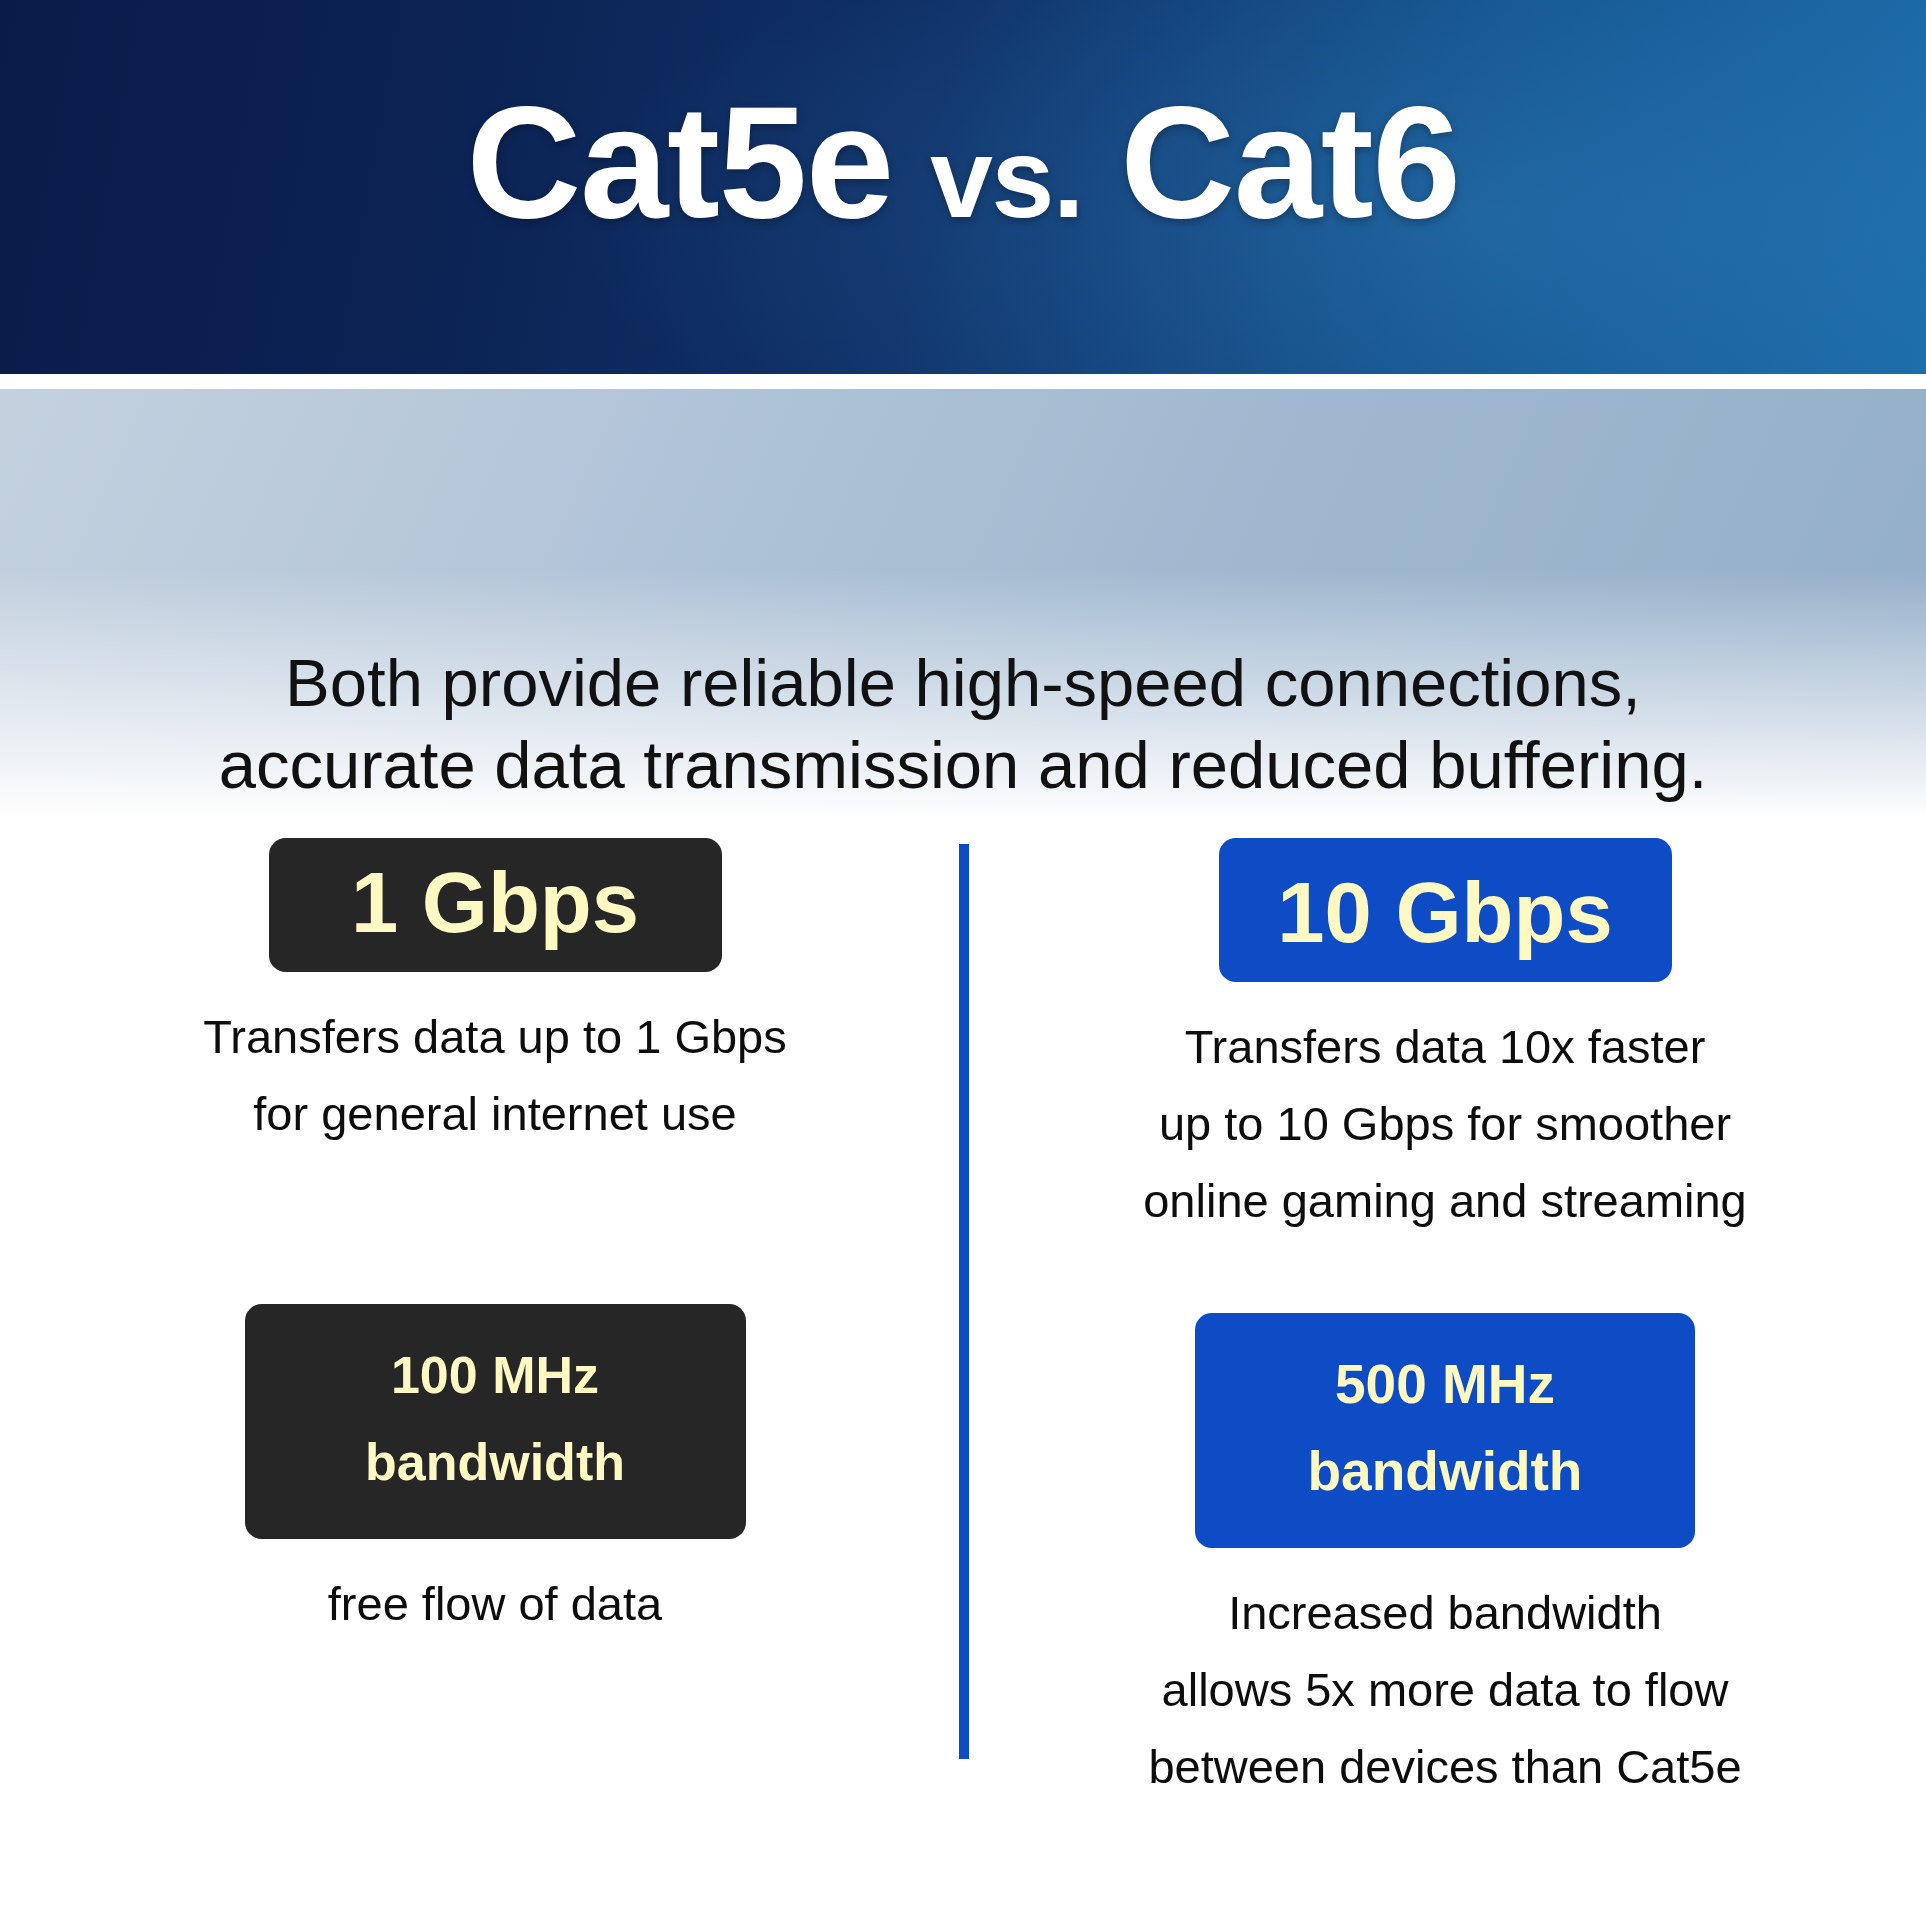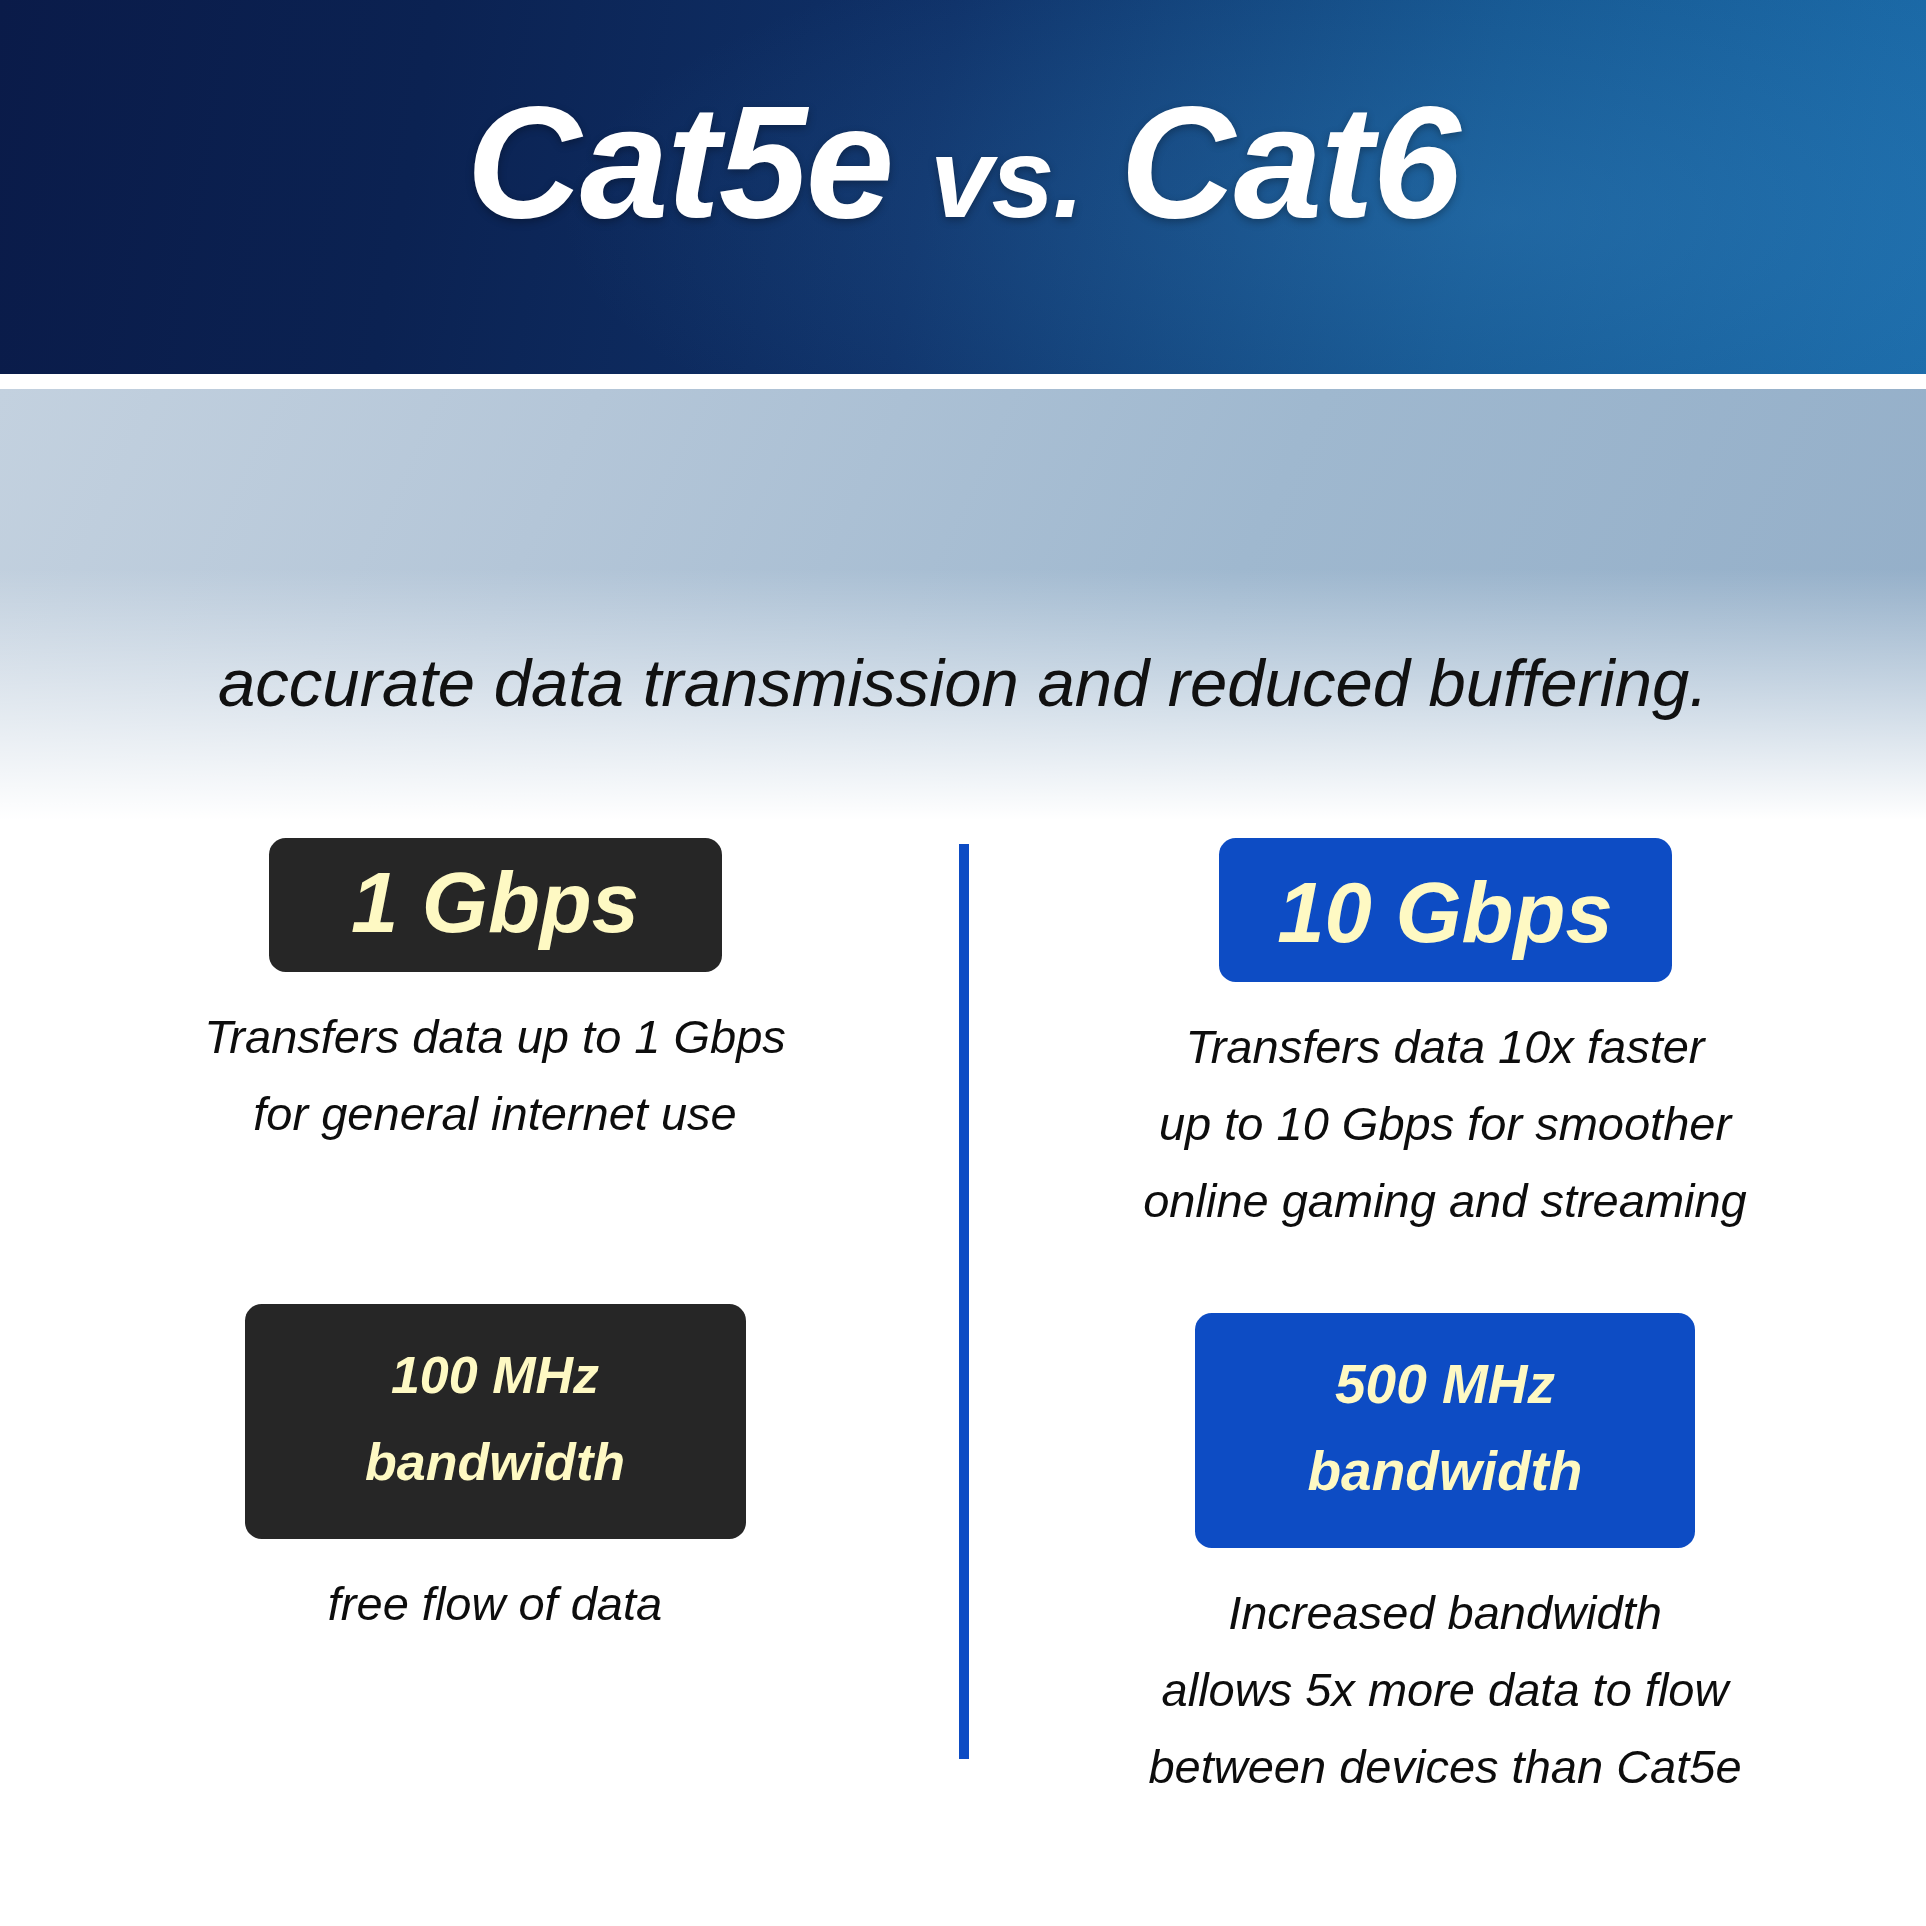--- a/index.html
+++ b/index.html
@@ -1,17 +1,17 @@
 <!DOCTYPE html>
 <html style="font-size:10.3px"><head>
 <meta charset="utf-8">
 <style>
   html,body{margin:0;padding:0;background:#fff;}
   body{width:1926px;height:1926px;font-family:"Liberation Sans Narrow","Liberation Sans",sans-serif;overflow:hidden;}
-  #page{position:relative;width:1926px;height:1926px;background:#ffffff;overflow:hidden;font-style:italic;}
+  #page{position:relative;width:1926px;height:1926px;background:#ffffff;overflow:hidden;}
 
   
   #header{position:absolute;left:0;top:0;width:1926px;height:374px;
     background:linear-gradient(100deg,#0a1b49 0%,#0b2252 22%,#0f3168 48%,#14558f 76%,#1a6aa8 100%);}
   #header-sheen{position:absolute;left:0;top:0;width:1926px;height:374px;
     background:radial-gradient(ellipse 1348px 449px at 78% 58%, rgba(60,140,200,.30) 0%, rgba(60,140,200,0) 70%);}
   #title{position:absolute;left:0;top:82px;width:1926px;text-align:center;
     color:#ffffff;font-weight:700;font-size:159px;line-height:161px;
     letter-spacing:-1.3px;white-space:nowrap;
     text-shadow:0 3.2px 9px rgba(0,0,0,.30);}
@@ -78,20 +78,21 @@
 
     
     
 
     
 
     
   </div>
 
   <div id="subtitle">
+    <div>Both provide reliable high-speed connections,</div>
     <div>accurate data transmission and reduced buffering.</div>
   </div>
 
   <div id="divider"></div>
 
   <div class="col" id="col-left">
     <div class="badge dark" id="badge-1">1 Gbps</div>
     <div class="body-text" id="text-1">
       <div>Transfers data up to 1 Gbps</div>
       <div>for general internet use</div>

